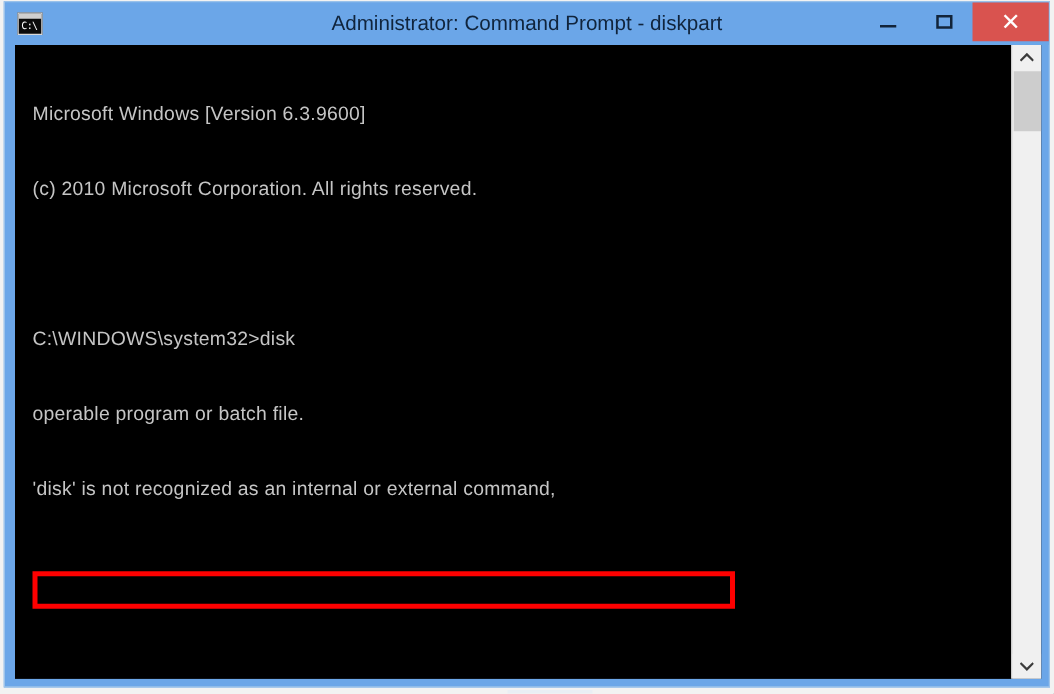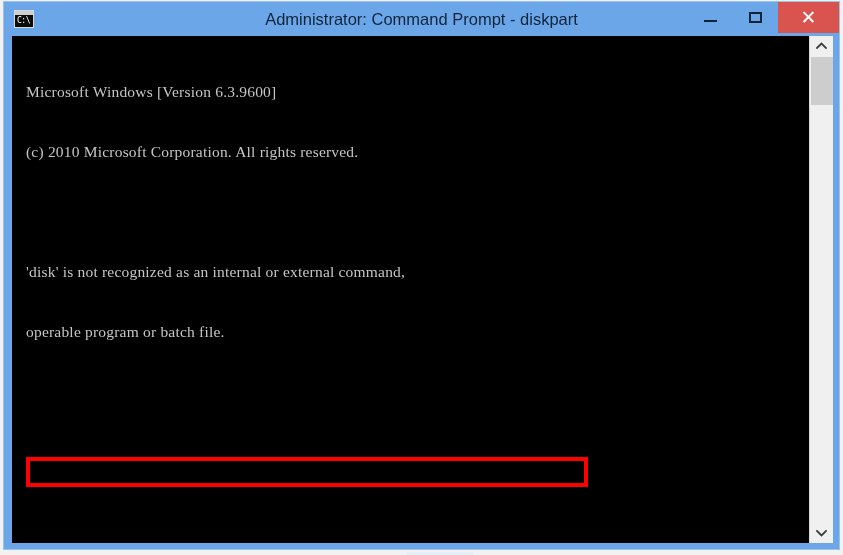--- a/index.html
+++ b/index.html
@@ -145,21 +145,21 @@
     overflow: hidden;
   }
   .console {
     position: absolute;
     left: 0;
     top: 0;
     width: 797px;
     height: 507px;
     background: #000000;
     color: #c5c5c5;
-    font-family: Liberation Serif, serif;
+    font-family: Liberation Sans, sans-serif;
     font-size: 15.5px;
     line-height: 20px;
     white-space: pre;
     padding: 6px 0 0 14px;
     box-sizing: border-box;
     letter-spacing: 0.2px;
   }
   .cline {
     height: 20px;
     color: #c5c5c5;
@@ -250,22 +250,23 @@
         </div>
       </div>
     </div>
 
     <div class="client">
 
       <div class="console">
         <div class="cline">Microsoft Windows [Version 6.3.9600]</div>
         <div class="cline">(c) 2010 Microsoft Corporation. All rights reserved.</div>
         <div class="cline blank">&nbsp;</div>
+        <div class="cline">C:\WINDOWS\system32&gt;disk</div>
+        <div class="cline">operable program or batch file.</div>
         <div class="cline">'disk' is not recognized as an internal or external command,</div>
-        <div class="cline">operable program or batch file.</div>
         <div class="cline blank">&nbsp;</div>
         
         
         
         
         
         
         
         
         

